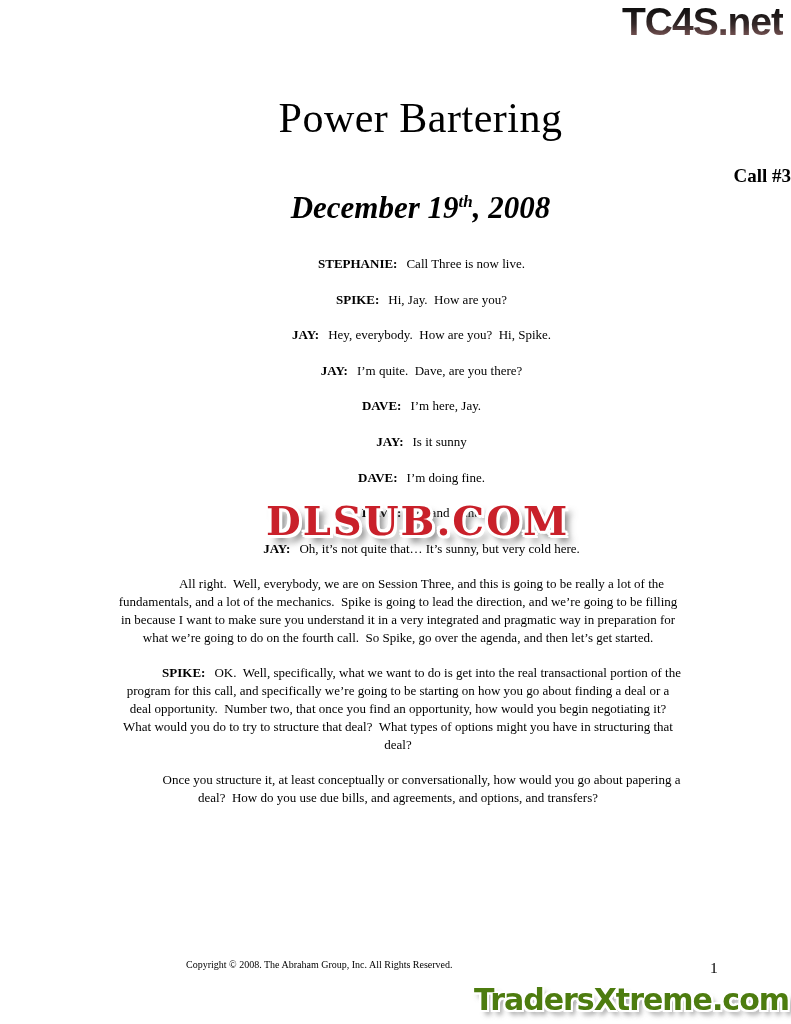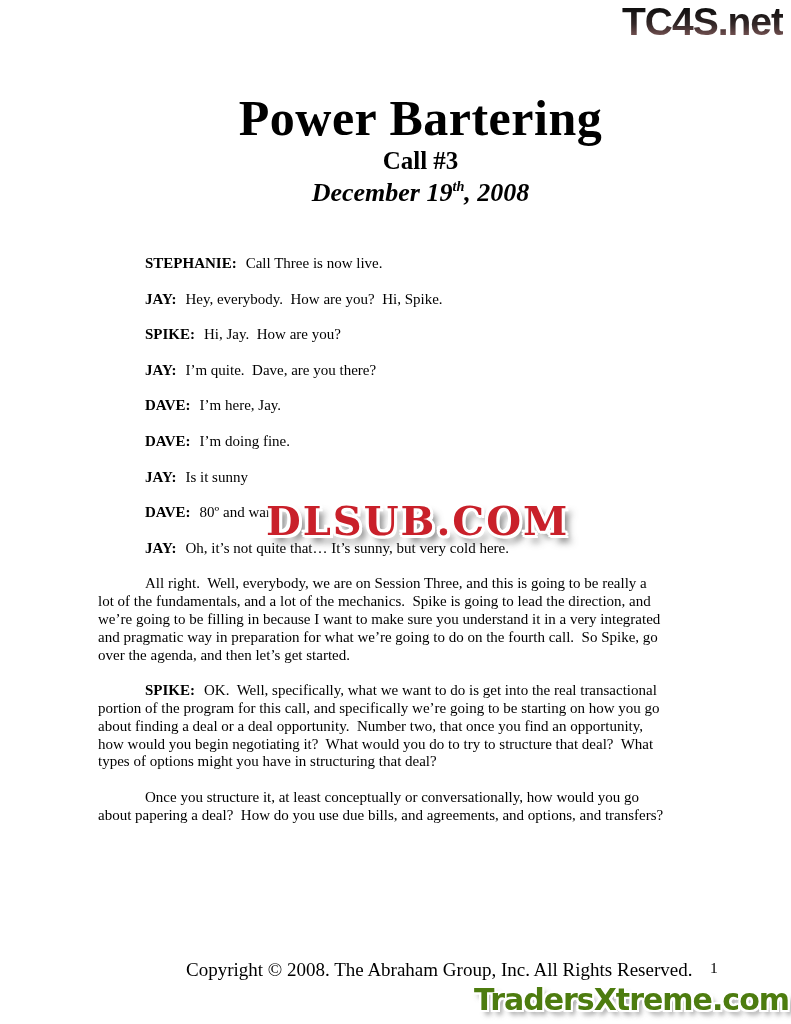--- a/index.html
+++ b/index.html
@@ -24,50 +24,50 @@
   @supports ((-webkit-background-clip: text) or (background-clip: text)) {
     .tc4s {
       background:linear-gradient(180deg,#0e0e0e 18%, #332727 55%, #8d6262 92%);
       -webkit-background-clip:text; background-clip:text;
       -webkit-text-fill-color:transparent; color:transparent;
     }
   }
 
   
   .header { position:absolute; top:94px; left:50px; width:741px; text-align:center; }
-  .title { font-size:50px; font-weight:bold; line-height:48px; letter-spacing:0.5px; }
-  .subtitle { font-size:25px; font-weight:bold; line-height:32px; margin-top:3px; }
-  .date { font-size:26px; font-weight:bold; font-style:italic; line-height:32px; }
+  .title { font-size:42px; font-weight:normal; line-height:48px; letter-spacing:0.5px; }
+  .subtitle { font-size:19px; font-weight:bold; line-height:32px; margin-top:18px;text-align:right; }
+  .date { font-size:31px; font-weight:bold; font-style:italic; line-height:32px; }
   .date sup { font-size:0.55em; vertical-align:super; line-height:0; }
 
   
   .content {
-    position:absolute; top:255px; left:98px; width:566px;
-    font-size:15px; line-height:17.8px;
+    position:absolute; top:255px; left:115px; width:566px;
+    font-size:13px; line-height:17.8px;text-align:center;
   }
   .content p { margin:0 0 17.8px 0; text-indent:47px; white-space:pre-wrap; }
   .content p b { margin-right:9px; }
   .content p b:empty { display:none; margin:0; }
 
   
   .dlsub {
     position:absolute; left:254px; top:497px; z-index:6;
     font-family:"DejaVu Serif", serif;
     font-weight:bold; font-size:40px; letter-spacing:2px;
     color:#c9202a;
     text-shadow:
       -3px 0 0 #fff, 3px 0 0 #fff, 0 -3px 0 #fff, 0 3px 0 #fff,
       -2px -2px 0 #fff, 2px -2px 0 #fff, -2px 2px 0 #fff, 2px 2px 0 #fff,
       -3px -3px 0 #fff, 3px 3px 0 #fff,
       6px 7px 7px rgba(90,90,90,0.8);
     margin-left: 12px;
   }
 
   
-  .copyright { position:absolute; left:186px; top:959px; font-size:19px; }
+  .copyright { position:absolute; left:186px; top:959px; font-size:10px; }
   .pagenum  { position:absolute; left:710px; top:959px; font-size:15.5px; }
 
   
   .tradersxtreme {
     position:absolute; right:2px; top:982px; z-index:6;
     font-family:"DejaVu Sans", sans-serif;
     font-weight:bold; font-size:30px; letter-spacing:-1px;
     color:#4d7c0f;
     text-shadow:
       -2px 0 0 #fff, 2px 0 0 #fff, 0 -2px 0 #fff, 0 2px 0 #fff,
@@ -83,26 +83,26 @@
   <div class="tc4s">TC4S.net</div>
 
   <div class="header">
     <div class="title">Power Bartering</div>
     <div class="subtitle">Call #3</div>
     <div class="date"><span>December 19</span><sup>th</sup><span>, 2008</span></div>
   </div>
 
   <div class="content">
     <p class="line"><b>STEPHANIE:</b><span>Call Three is now live.</span></p>
+    <p class="line"><b>SPIKE:</b><span>Hi, Jay.  How are you?</span></p>
     <p class="line"><b>JAY:</b><span>Hey, everybody.  How are you?  Hi, Spike.</span></p>
-    <p class="line"><b>SPIKE:</b><span>Hi, Jay.  How are you?</span></p>
     <p class="line"><b>JAY:</b><span>I’m quite.  Dave, are you there?</span></p>
     <p class="line"><b>DAVE:</b><span>I’m here, Jay.</span></p>
+    <p class="line"><b>JAY:</b><span>Is it sunny</span></p>
     <p class="line"><b>DAVE:</b><span>I’m doing fine.</span></p>
-    <p class="line"><b>JAY:</b><span>Is it sunny</span></p>
     <p class="line"><b>DAVE:</b><span>80º and want.</span></p>
     <p class="line"><b>JAY:</b><span>Oh, it’s not quite that… It’s sunny, but very cold here.</span></p>
 
     <p class="para"><span>All right.  Well, everybody, we are on Session Three, and this is going to be really a lot of the fundamentals, and a lot of the mechanics.  Spike is going to lead the direction, and we’re going to be filling in because I want to make sure you understand it in a very integrated and pragmatic way in preparation for what we’re going to do on the fourth call.  So Spike, go over the agenda, and then let’s get started.</span></p>
     <p class="para"><b>SPIKE:</b><span>OK.  Well, specifically, what we want to do is get into the real transactional portion of the program for this call, and specifically we’re going to be starting on how you go about finding a deal or a deal opportunity.  Number two, that once you find an opportunity, how would you begin negotiating it?  What would you do to try to structure that deal?  What types of options might you have in structuring that deal?</span></p>
     <p class="para"><span>Once you structure it, at least conceptually or conversationally, how would you go about papering a deal?  How do you use due bills, and agreements, and options, and transfers?</span></p>
   </div>
 
   <div class="dlsub">DLSUB.COM</div>
 

